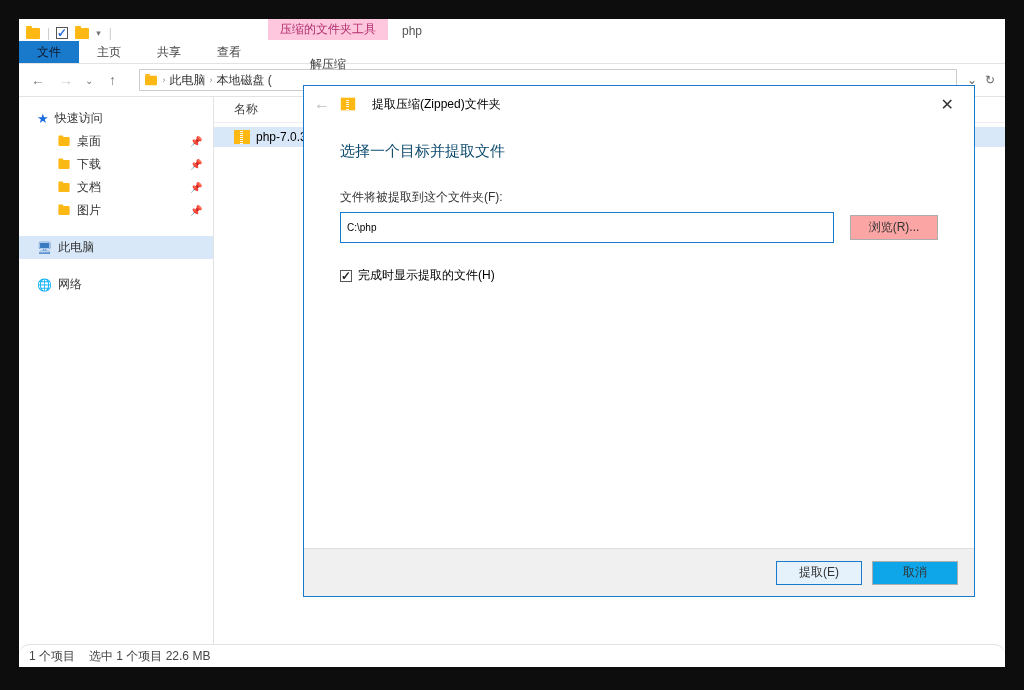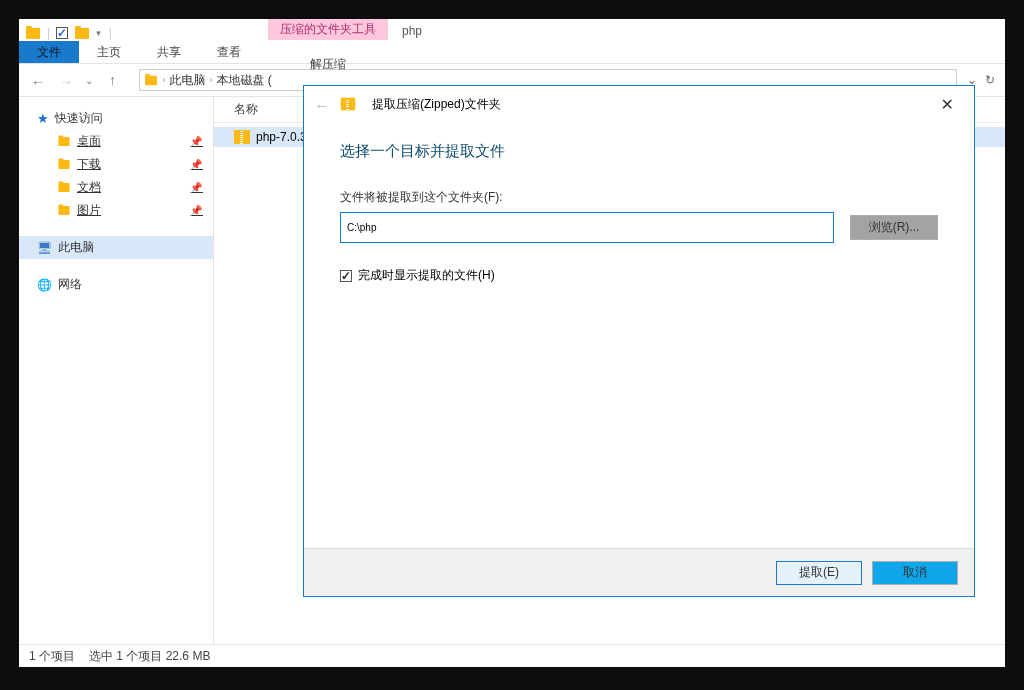--- a/index.html
+++ b/index.html
@@ -26,43 +26,43 @@
 .nav-caret { color: #777; font-size: 10px; }
 .addrbar { flex: 1; display: flex; align-items: center; height: 22px; border: 1px solid #ccc; padding: 0 4px; gap: 2px; margin-left: 8px; }
 .addr-seg { display: flex; align-items: center; gap: 2px; color: #333; }
 .addr-cv { color: #888; font-size: 9px; margin: 0 2px; }
 .right-ctrls { display: flex; align-items: center; gap: 8px; font-size: 12px; color: #666; }
 .body { flex: 1; display: flex; overflow: hidden; }
 .navpane { width: 195px; border-right: 1px solid #e3e3e3; padding: 10px 0; }
 .np-group { margin-bottom: 14px; }
 .np-head, .np-item { display: flex; align-items: center; gap: 6px; padding: 3px 10px 3px 24px; color: #333; }
 .np-head { padding-left: 18px; font-size: 12px; }
-.np-item { padding-left: 38px; text-decoration: underline; }
+.np-item { padding-left: 38px; }
 .np-item .pin { margin-left: auto; color: #888; font-size: 10px; }
 .star-ico { color: #1a6bdb; font-size: 13px; }
 .content { flex: 1; display: flex; flex-direction: column; }
 .col-head { height: 26px; border-bottom: 1px solid #eee; display: flex; align-items: center; padding-left: 20px; }
 .col-h { width: 180px; color: #444; }
 .filelist { flex: 1; padding: 4px 0; }
 .file-row { display: flex; align-items: center; padding: 3px 0 3px 20px; background: #d9e8f9; }
 .zip-ico { width: 16px; height: 14px; background: #fdb813; position: relative; margin-right: 6px; }
 .zip-ico::after { content: ""; position: absolute; left: 6px; top: 0; width: 3px; height: 14px; background: repeating-linear-gradient(0deg,#fff 0 1px,transparent 1px 2px); }
-.statusbar { height: 23px; border-top: 1px solid #e3e3e3; display: flex; align-items: center; padding: 0 10px; gap: 14px; color: #444; font-size: 12px; }
+.statusbar { height: 23px; border-top: 1px solid #e3e3e3; display: flex; align-items: center; padding: 0 10px; gap: 14px; color: #444; font-size: 12px; border-radius: 11px; }
 
 
 .dialog { position: absolute; left: 303px; top: 85px; width: 672px; height: 512px; background: #fff; border: 1px solid #1979ca; display: flex; flex-direction: column; }
 .dlg-title { height: 36px; display: flex; align-items: center; padding: 0 10px; gap: 10px; }
 .dlg-back { color: #bbb; font-size: 16px; }
 .dlg-close { margin-left: auto; font-size: 16px; color: #333; padding: 4px 10px; cursor: pointer; }
 .dlg-body { flex: 1; padding: 20px 36px; display: flex; flex-direction: column; }
 .dlg-heading { color: #0c4a6e; font-size: 15px; margin-bottom: 28px; }
 .dlg-label { color: #333; margin-bottom: 6px; }
 .dlg-row { display: flex; align-items: center; gap: 16px; margin-bottom: 24px; }
 .dlg-input { flex: 1; height: 31px; border: 1px solid #1979ca; padding: 2px 6px; font-size: 10px; }
-.dlg-browse { width: 88px; height: 25px; background: #a3a3a3; border: 1px solid #adadad; color: #333; }
+.dlg-browse { width: 88px; height: 25px; background: #fca5a5; border: 1px solid #adadad; color: #333; }
 .dlg-check { display: flex; align-items: center; gap: 6px; }
 .dlg-check .chk .mark { color: #222; }
 .dlg-footer { height: 48px; background: #f0f0f0; border-top: 1px solid #ddd; display: flex; align-items: center; justify-content: flex-end; padding: 0 16px; gap: 10px; }
 .dlg-btn { width: 86px; height: 24px; border: 1px solid #adadad; background: #0ea5e9; color: #333; }
 .dlg-btn.primary { border: 1px solid #1979ca; background: #e5f1fb; }
 .small-ico { width: 14px; height: 14px; }
 </style>
 </head>
 <body>
 

